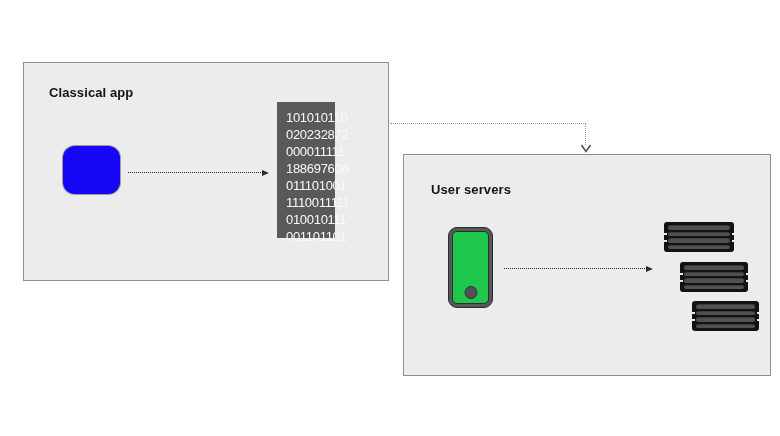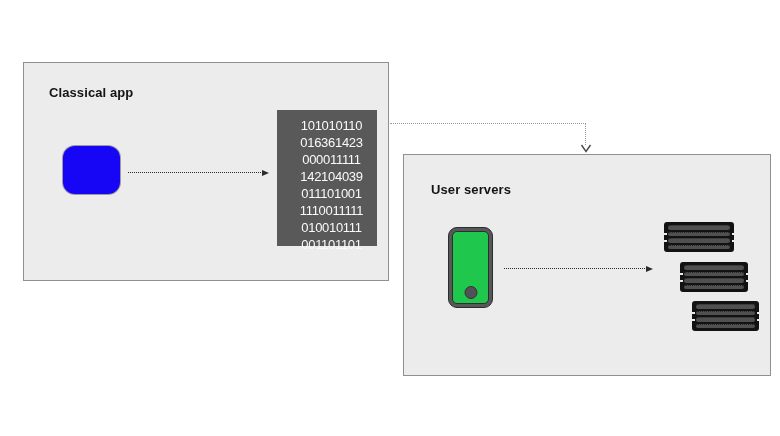--- a/index.html
+++ b/index.html
@@ -40,30 +40,29 @@
     left: 39px; top: 83px;
     width: 57px; height: 48px;
     background: var(--app-blue, #1606f5);
     border-radius: 12px;
     box-shadow: 0 0 0 1px rgba(60,60,60,0.45);
   }
 
   
   .binary-box {
     position: absolute;
-    left: 253px; top: 47px;
-    width: 100px; height: 136px;
+    left: 253px; top: 39px;
+    width: 58px; height: 136px;
     background: var(--binary-bg, #595959);
     color: var(--binary-text, #fafafa);
     font-size: 13px;
     line-height: 17px;
     letter-spacing: -0.3px;
     padding: 7px 0 0 9px;
     white-space: nowrap;
-    text-align: center;
   }
 
   
   .dotted-arrow {
     position: absolute;
     display: flex;
     align-items: center;
     height: 9px;
   }
   .arrow-1 { left: 104px; top: 105px; width: 141px; }
@@ -175,23 +174,23 @@
 
     <div class="app-square"></div>
 
     <div class="dotted-arrow arrow-1">
       <div class="dotted-line"></div>
       <div class="arrow-head"></div>
     </div>
 
     <div class="binary-box">
       <div>101010110</div>
-      <div>016361423</div>
+      <div>020232872</div>
       <div>000011111</div>
-      <div>142104039</div>
+      <div>188697606</div>
       <div>011101001</div>
       <div>1110011111</div>
       <div>010010111</div>
       <div>001101101</div>
     </div>
   </div>
 
   <div class="panel panel-right">
     <div class="panel-label label-user-device">User servers</div>
 

